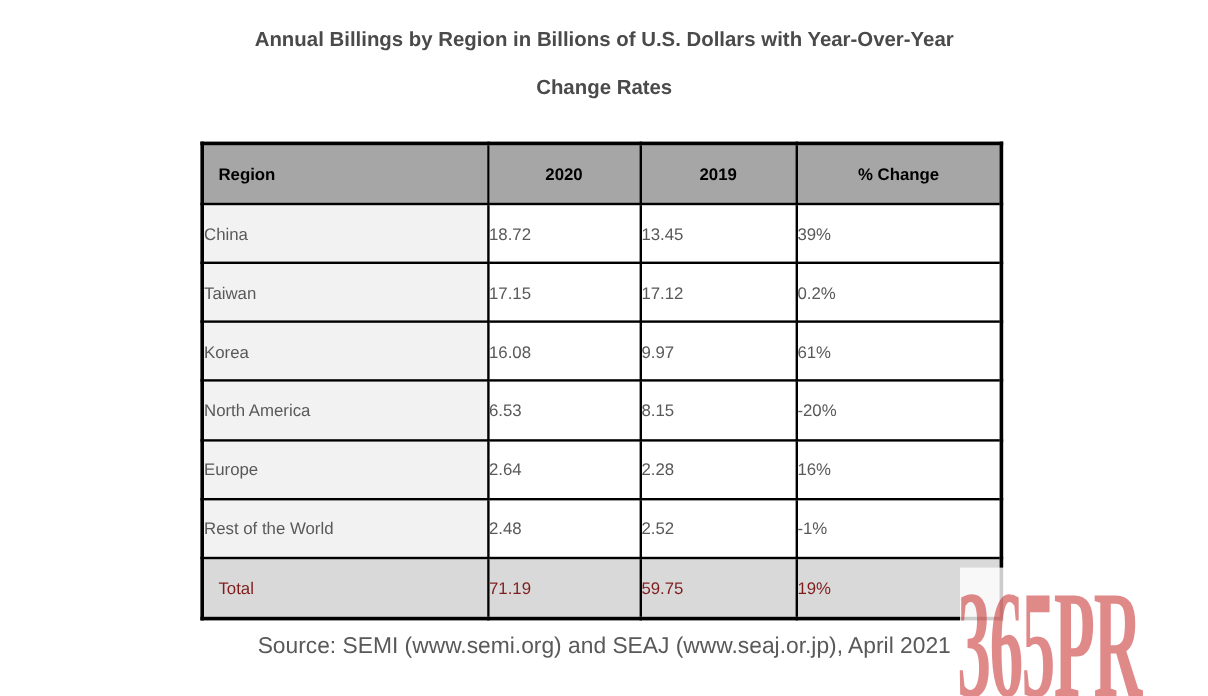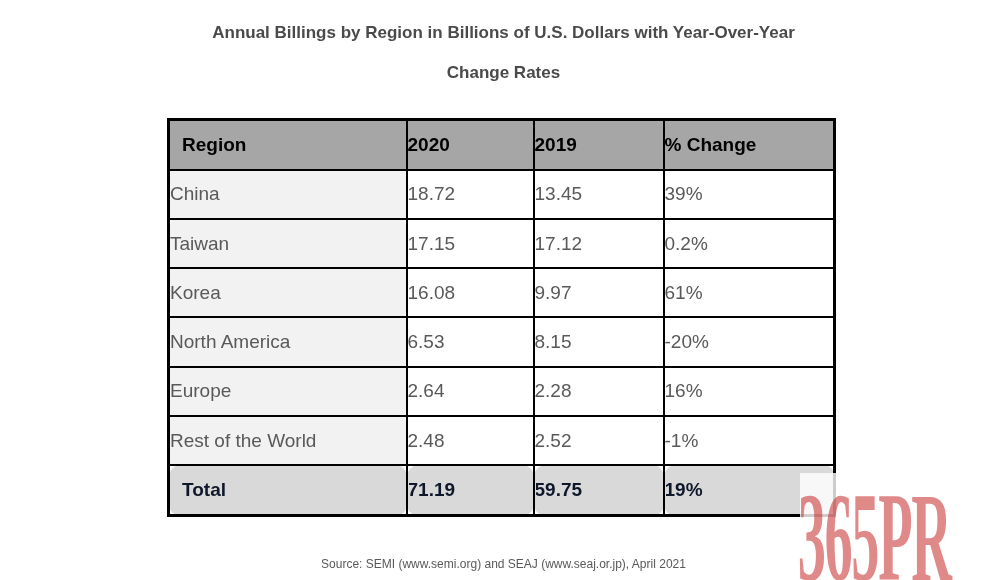--- a/index.html
+++ b/index.html
@@ -37,61 +37,60 @@
     left: 167px;
     top: 118px;
     width: 666px;
     height: 399px;
     border-collapse: collapse;
     table-layout: fixed;
     border: 3px solid var(--border);
   }
   table.billings th, table.billings td {
     border: 2px solid var(--border);
-    font-size: 19px;
+    font-size: 14px;
     padding: 0;
     vertical-align: middle;
     overflow: hidden;
     white-space: nowrap;
   }
   table.billings th {
     background: var(--header-bg);
     color: #000000;
     font-weight: bold;
-    text-align: left;
+    text-align: center;
   }
   table.billings th.left {
     text-align: left;
     padding-left: 12px;
   }
   td.region {
     text-align: left;
     padding-left: 12px;
     color: var(--body-text);
     background: var(--region-col-bg);
   }
   td.num {
     text-align: left;
     color: var(--body-text);
     background: #ffffff;
   }
   tr.total-row td {
     background: var(--total-row-bg);
-    color: #0f172a;
-    font-weight: bold;
-    border-radius: 12px;
+    color: #7f1d1d;
+    font-weight: normal;
   }
   tr.total-row td.region { padding-left: 12px; }
   .source {
     position: absolute;
-    top: 557px;
+    top: 528px;
     left: 0;
     width: 100%;
     text-align: center;
-    font-size: 12px;
+    font-size: 19px;
     color: var(--body-text);
   }
   .wm-box {
     position: absolute;
     left: 800px;
     top: 473px;
     width: 207px;
     height: 62px;
     background: rgba(255,255,255,0.8);
   }

